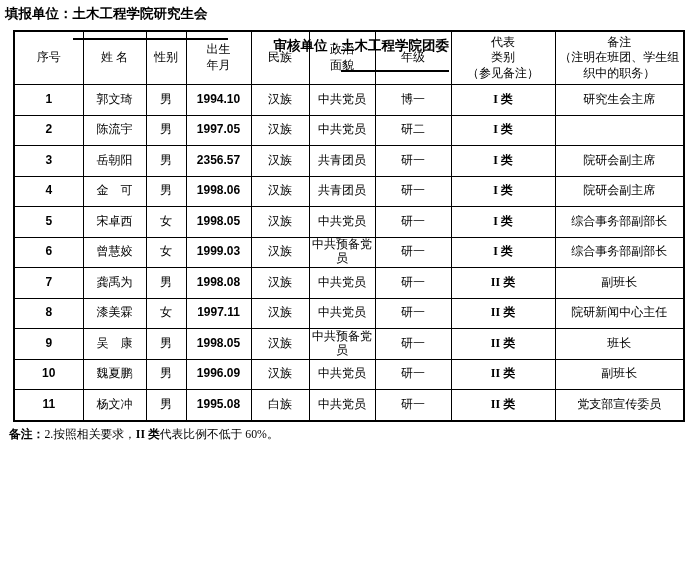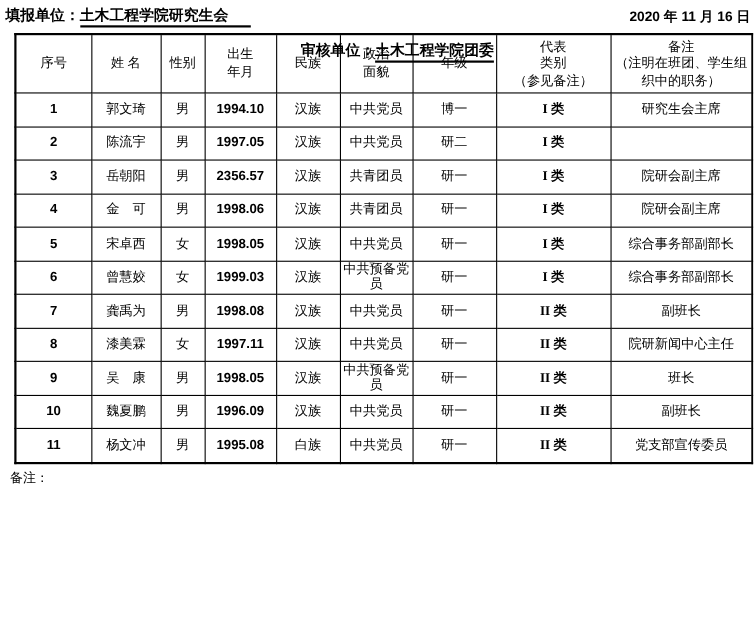--- a/index.html
+++ b/index.html
@@ -20,21 +20,21 @@
     font-weight:bold;
     font-size:13.5px;
     line-height:18px;
     height:25px;
     padding-right:3px;
   }
   .unit { white-space:nowrap; }
   .unit + .unit { margin-left:46px;margin-top:32px; }
   .u-val {
     border-bottom:2px solid #000;
-    padding-bottom:1px;
+    padding-bottom:16px;
     display:inline-block;
     line-height:16px;
   }
   .u-pad { padding-right:20px; }
   .date {
     margin-left:auto;
     white-space:nowrap;
     font-family:"Liberation Sans","DejaVu Sans",sans-serif;
     font-size:12.5px;
     font-weight:700;
@@ -73,37 +73,36 @@
     font-size:11.5px;
   }
   .cat { font-weight:bold; }
   
   .notes {
     display:flex;
     margin:4px 0 0 4px;
     font-size:11.8px;
     line-height:16px;
   }
-  .notes-label { font-weight:normal; flex:none; white-space:nowrap; }
+  .notes-label { font-weight:bold; flex:none; white-space:nowrap; }
   .note-line { white-space:nowrap; }
   .b { font-weight:bold; }
 </style>
 </head>
 <body>
 
 <div class="page">
 
   <div class="topbar">
     <div class="unit">
       <span>填报单位：</span><span class="u-val u-pad">土木工程学院研究生会</span>
     </div>
     <div class="unit">
       <span>审核单位：</span><span class="u-val">土木工程学院团委</span>
     </div>
-    <div class="date">2020 年 11 月 16 日</div>
   </div>
 
   <table class="rep">
     <colgroup>
       <col style="width:69px">
         <col style="width:63px">
         <col style="width:40px">
       <col style="width:65px">
         <col style="width:58px">
         <col style="width:66px">
@@ -250,16 +249,17 @@
           <td>研一</td>
           <td class="cat">II 类</td>
           <td>党支部宣传委员</td>
         </tr>
       </tbody>
   </table>
 
   <div class="notes">
     <span class="notes-label">备注：</span>
     <div>
+      <div class="note-line"><span>2.按照相关要求，</span><span class="b">II 类</span><span>代表比例不低于 60%。</span></div>
     </div>
   </div>
 
 </div>
 
 </body></html>

